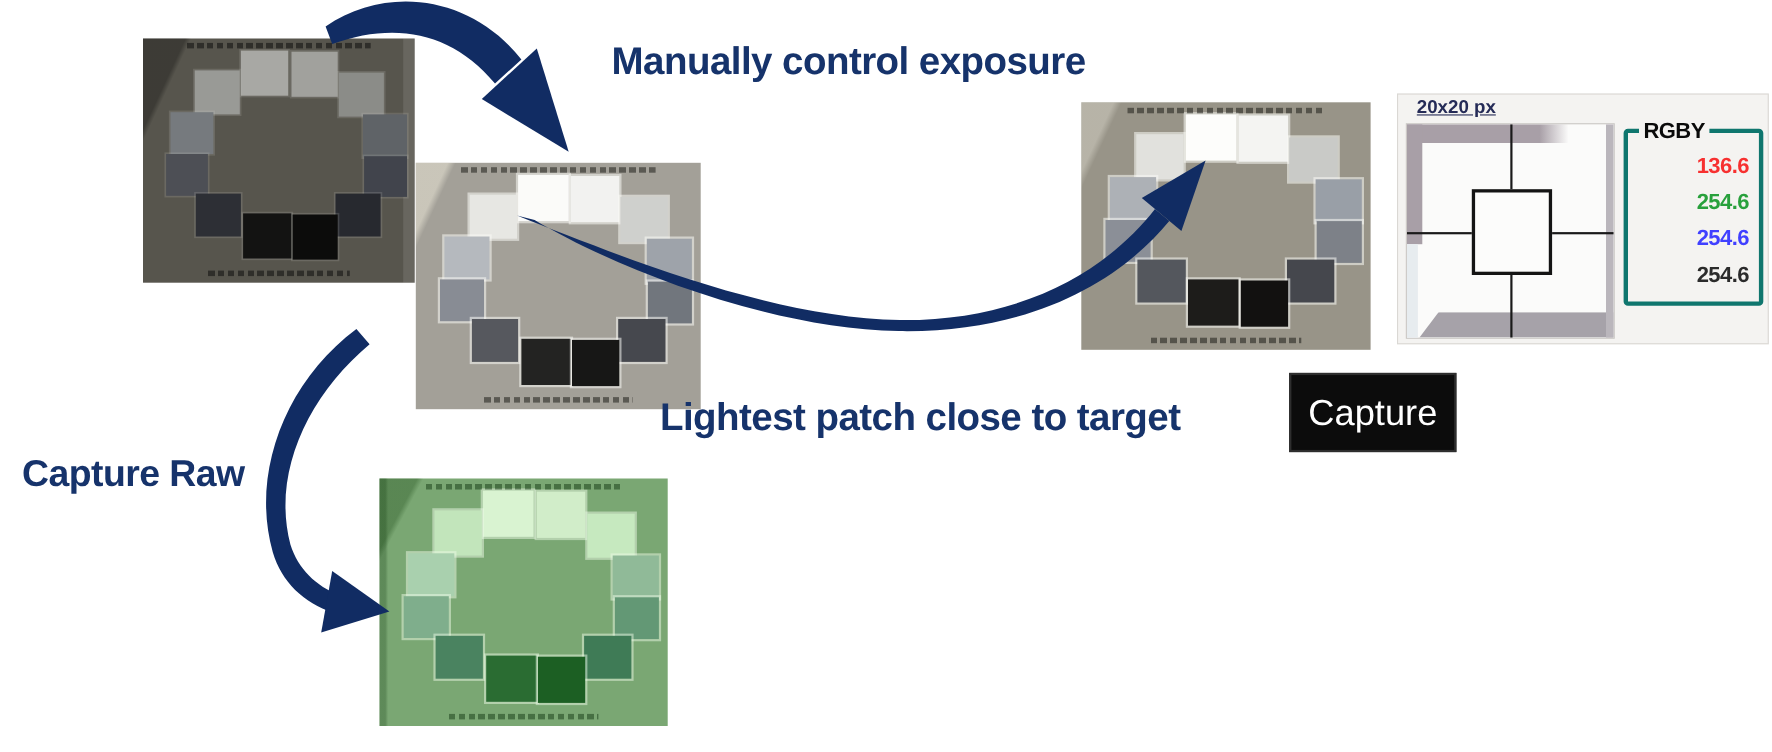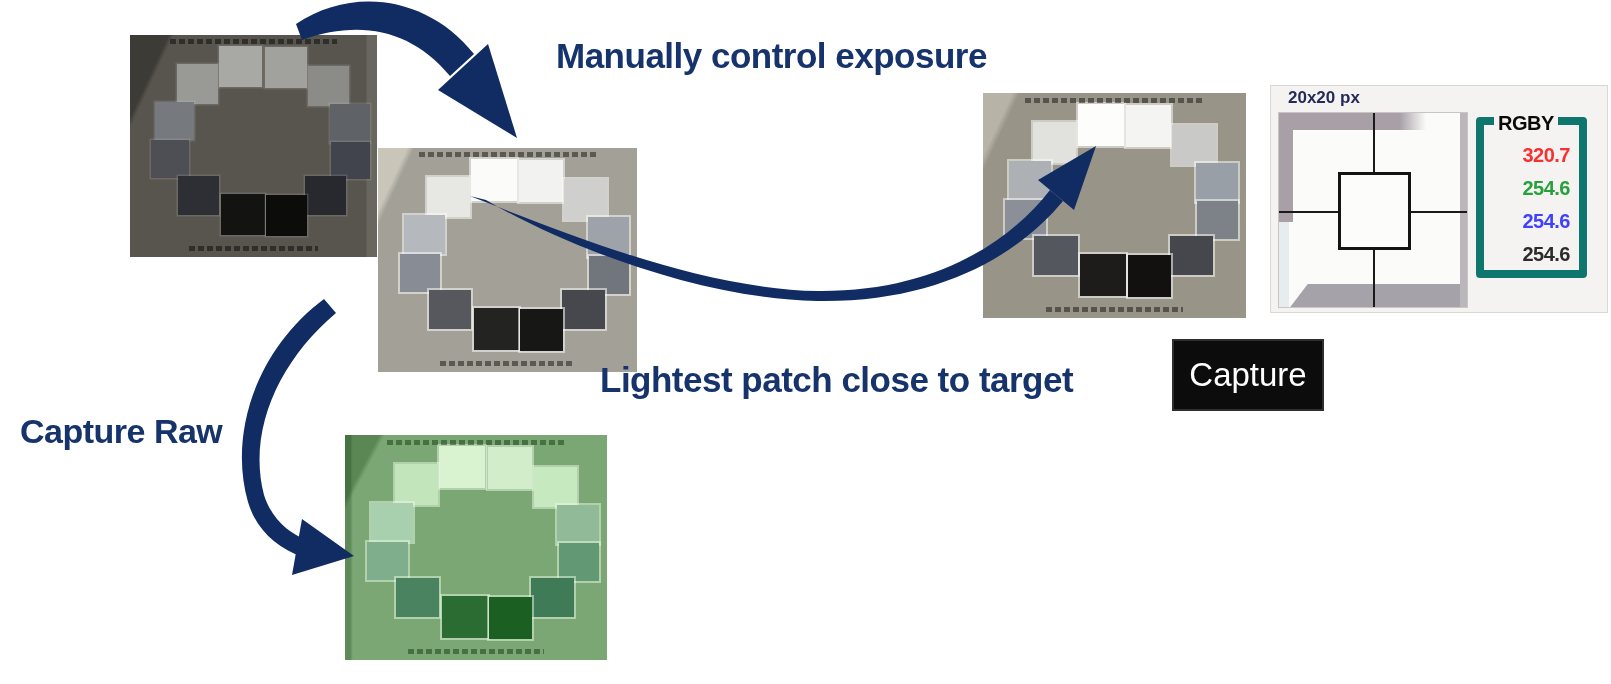--- a/index.html
+++ b/index.html
@@ -37,36 +37,36 @@
   .chart-green .microtext{background:repeating-linear-gradient(90deg, rgba(8,45,8,.6) 0 6px, rgba(0,0,0,0) 6px 9px);}
   
   .annot{position:absolute;color:#16336b;font-size:35px;letter-spacing:-.5px;white-space:nowrap;font-weight:bold;}
   
   .tag-box{position:absolute;background:#0c0c0c;border:2px solid #2e2e2e;
     display:flex;align-items:center;justify-content:center;
     color:#ffffff;font-size:33px;letter-spacing:0px;}
   
   .panel{position:absolute;left:1270px;top:85px;width:338px;height:228px;
     background:#f4f3f1;border:1px solid #dad8d4;box-sizing:border-box;}
-  .crop-label{position:absolute;left:17px;top:2px;font-size:17px;font-weight:bold;color:#252b57;}
+  .crop-label{position:absolute;left:17px;top:2px;font-size:17px;font-weight:bold;color:#252b57;text-decoration:underline;}
   .magnifier{position:absolute;left:7px;top:26px;width:190px;height:196px;
     background:#fbfbfa;border:1px solid #c9c6c2;box-sizing:border-box;overflow:hidden;}
   .mag-strip{position:absolute;}
   .mag-top{left:0;top:0;width:78%;height:9%;background:linear-gradient(90deg,#a89fa7 0 82%,rgba(168,159,167,0) 100%);}
   .mag-left{left:0;top:0;width:7.5%;height:56%;background:#a89fa7;}
   .mag-left-low{left:0;top:56%;width:5.5%;height:44%;background:#e7ecef;}
   .mag-bottom{left:6%;top:88%;width:94%;height:12%;background:#a6a2a9;
     clip-path:polygon(0 100%,10% 0,100% 0,100% 100%);}
   .mag-right{left:96.5%;top:0;width:3.5%;height:100%;background:#bab6bc;}
   .cross-v{position:absolute;left:50.2%;top:0;width:2px;height:100%;background:#1a1a1a;}
   .cross-h{position:absolute;left:0;top:50.4%;width:100%;height:2px;background:#1a1a1a;}
   .sample-square{position:absolute;left:31.6%;top:30.6%;width:38.6%;height:40.2%;
     background:#fcfcfb;border:3px solid #141414;box-sizing:border-box;}
-  .rgby-box{position:absolute;left:205px;top:31px;width:111px;height:161px;
-    border:8px solid #0f766e;border-radius:4px;box-sizing:border-box;}
+  .rgby-box{position:absolute;left:205px;top:31px;width:127px;height:161px;
+    border:4px solid #0f766e;border-radius:4px;box-sizing:border-box;}
   .rgby-title{position:absolute;top:-13px;left:10px;background:#f4f3f1;padding:0 4px;
     font-size:20px;font-weight:bold;color:#0a0a0a;letter-spacing:-.5px;}
   .rgby-rows{position:absolute;right:9px;top:14px;text-align:right;}
   .rgby-row{font-size:20px;font-weight:bold;line-height:33px;letter-spacing:-.5px;}
   
   #arrow-layer{position:absolute;left:0;top:0;pointer-events:none;}
 </style>
 </head>
 <body>
 
@@ -167,21 +167,21 @@
       <div class="mag-strip mag-left-low"></div>
       <div class="mag-strip mag-bottom"></div>
       <div class="mag-strip mag-right"></div>
       <div class="cross-v"></div>
       <div class="cross-h"></div>
       <div class="sample-square"></div>
     </div>
     <div class="rgby-box">
       <div class="rgby-title">RGBY</div>
       <div class="rgby-rows" id="rgby-rows">
-          <div class="rgby-row" style="color: rgb(247, 48, 48);">320.7</div>
+          <div class="rgby-row" style="color: rgb(247, 48, 48);">136.6</div>
           <div class="rgby-row" style="color: rgb(40, 160, 60);">254.6</div>
           <div class="rgby-row" style="color: rgb(64, 64, 255);">254.6</div>
           <div class="rgby-row" style="color: rgb(43, 43, 43);">254.6</div>
         </div>
     </div>
   </div>
 
 </div>
 
 </body></html>

